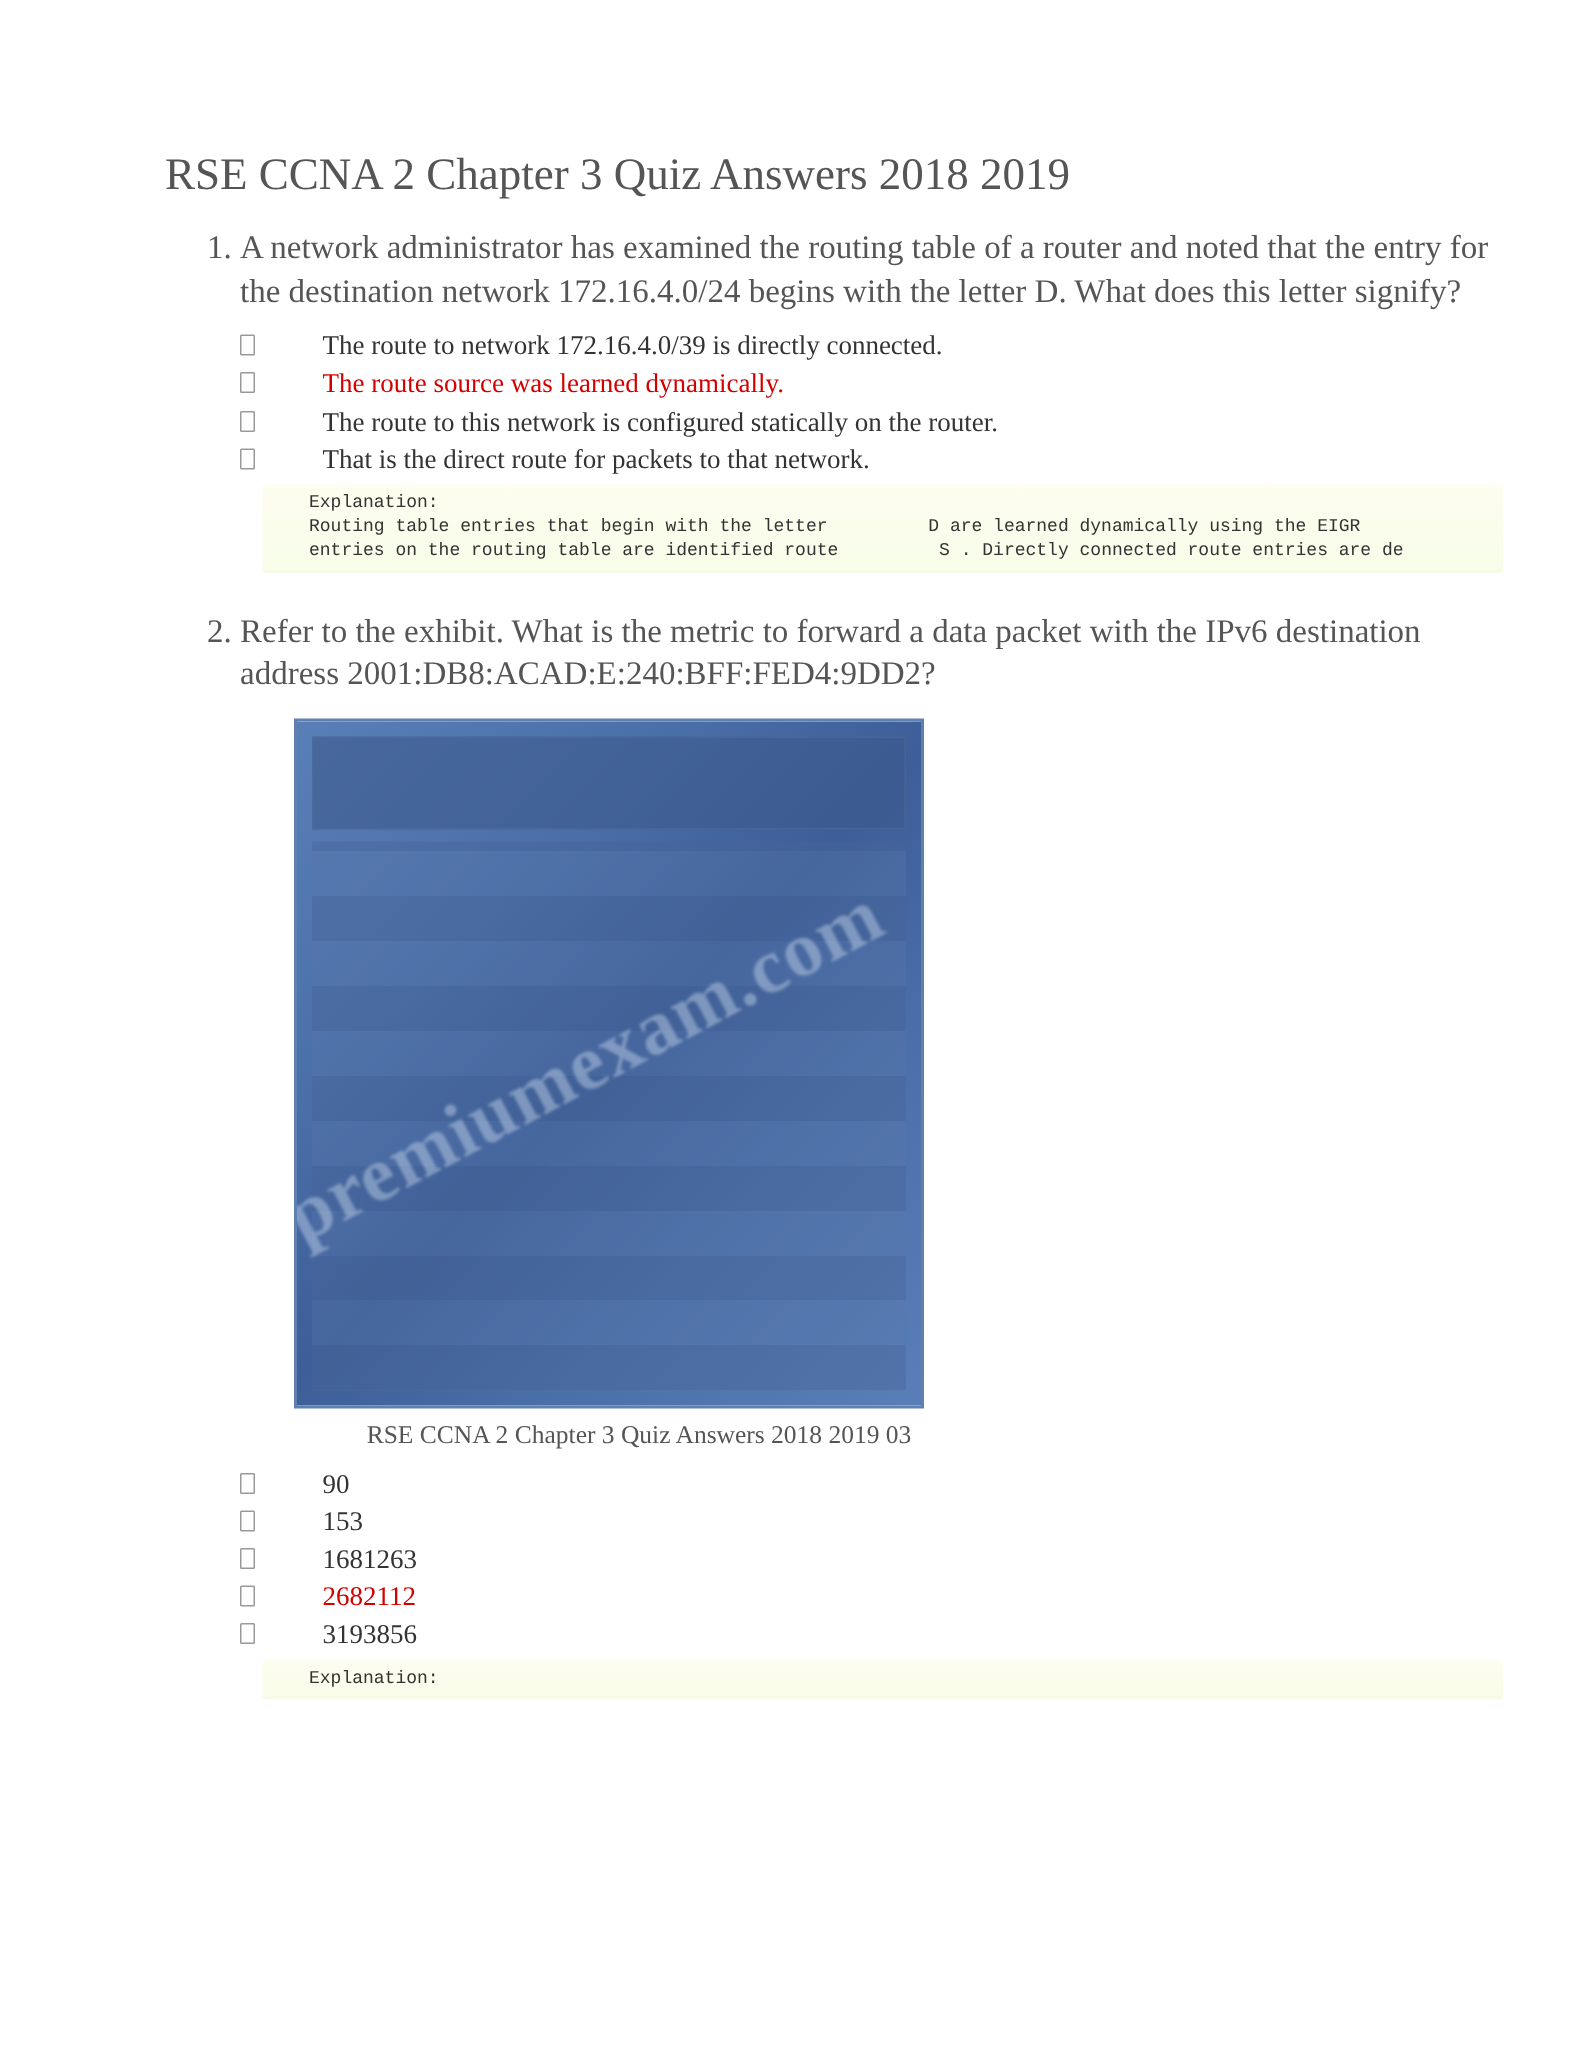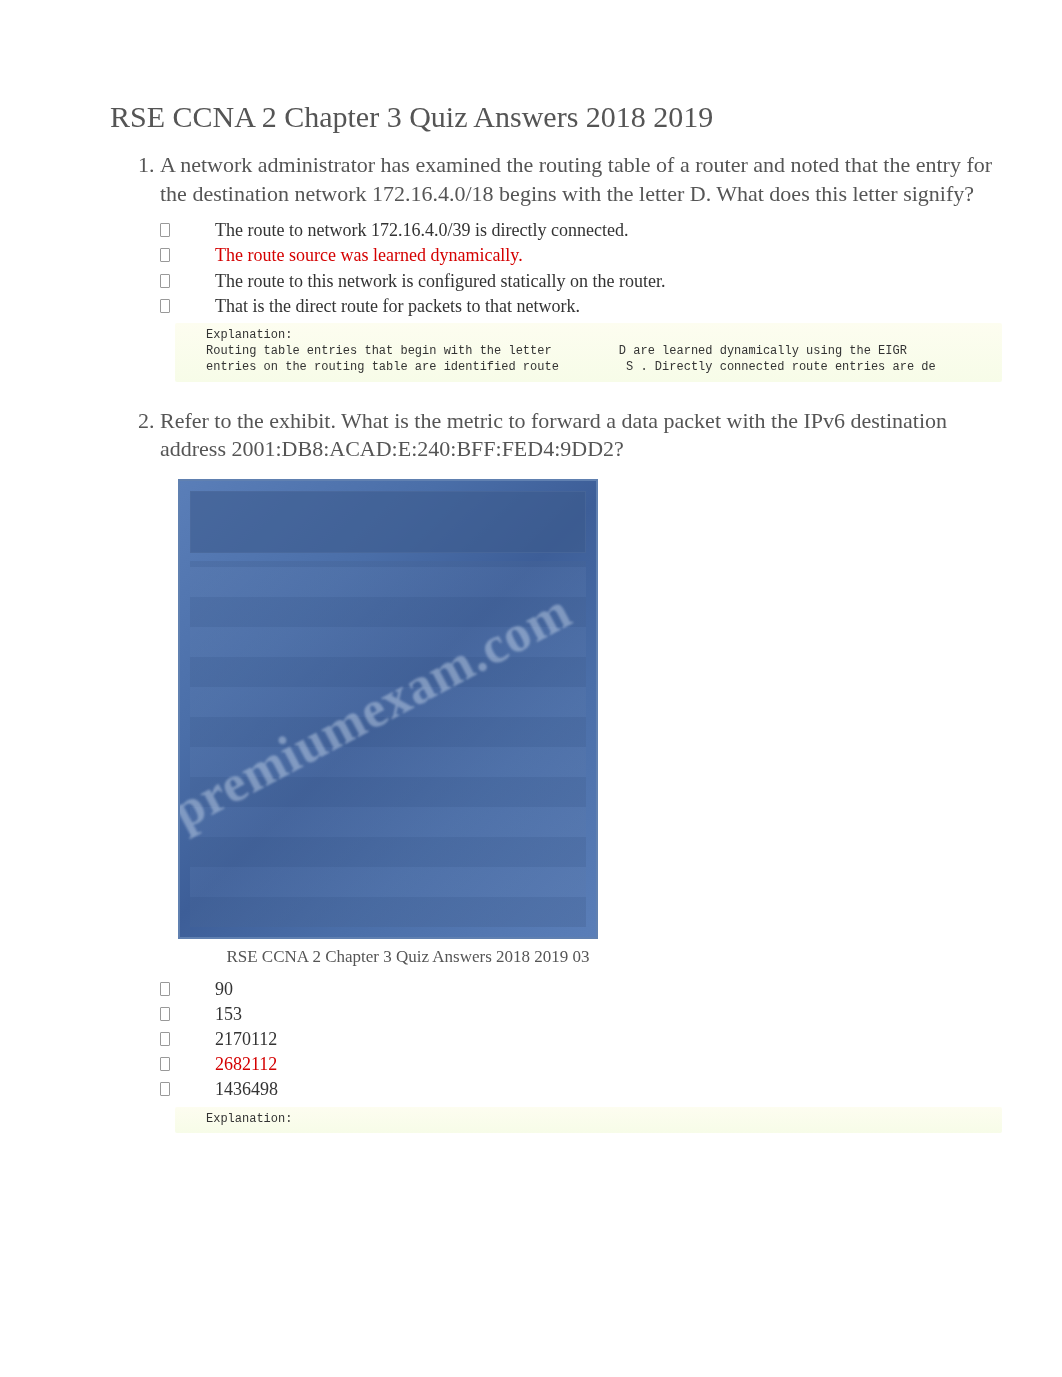--- a/index.html
+++ b/index.html
@@ -68,21 +68,21 @@
       font-size: 12px;
       color: #333;
       line-height: 1.35;
       border-radius: 2px;
       font-family: Liberation Mono, monospace;
     }
     .explanation-label {
       display: block;
     }
     .exhibit-container {
-      margin: 15px 0 10px 18px;
+      margin: 15px 0 10px 36px;
     }
     .exhibit-image {
       width: 420px;
       height: 460px;
       background: linear-gradient(135deg, #5a7eb8 0%, #4a6ea8 30%, #3d5e98 50%, #4a6ea8 70%, #5a7eb8 100%);
       border: 2px solid #6080b0;
       position: relative;
       overflow: hidden;
     }
     .exhibit-image::before {
@@ -135,21 +135,21 @@
       margin-left: 60px;
     }
   </style>
 </head>
 <body>
 
 <h1>RSE CCNA 2 Chapter 3 Quiz Answers 2018 2019</h1>
 
 <ol class="main-list">
   <li>
-    <div class="question-text">A network administrator has examined the routing table of a router and noted that the entry for the destination network 172.16.4.0/18 begins with the letter D. What does this letter signify?</div>
+    <div class="question-text">A network administrator has examined the routing table of a router and noted that the entry for the destination network 172.16.4.0/24 begins with the letter D. What does this letter signify?</div>
     <ul class="options">
       <li>The route to network 172.16.4.0/39 is directly connected.</li>
       <li class="correct">The route source was learned dynamically.</li>
       <li>The route to this network is configured statically on the router.</li>
       <li>That is the direct route for packets to that network.</li>
     </ul>
     <div class="explanation-box">
       <span class="explanation-label">Explanation:</span>
       <span>Routing table entries that begin with the letter</span>
       <span class="letter-d">D</span>
@@ -164,21 +164,21 @@
     <div class="question-text">Refer to the exhibit. What is the metric to forward a data packet with the IPv6 destination address 2001:DB8:ACAD:E:240:BFF:FED4:9DD2?</div>
     <div class="exhibit-container">
       <div class="exhibit-image">
         <div class="watermark">premiumexam.com</div>
       </div>
       <div class="caption">RSE CCNA 2 Chapter 3 Quiz Answers 2018 2019 03</div>
     </div>
     <ul class="options">
       <li>90</li>
       <li>153</li>
-      <li>2170112</li>
+      <li>1681263</li>
       <li class="correct">2682112</li>
-      <li>1436498</li>
+      <li>3193856</li>
     </ul>
     <div class="explanation-box">
       <span class="explanation-label">Explanation:</span>
     </div>
   </li>
 </ol>
 
 </body></html>

